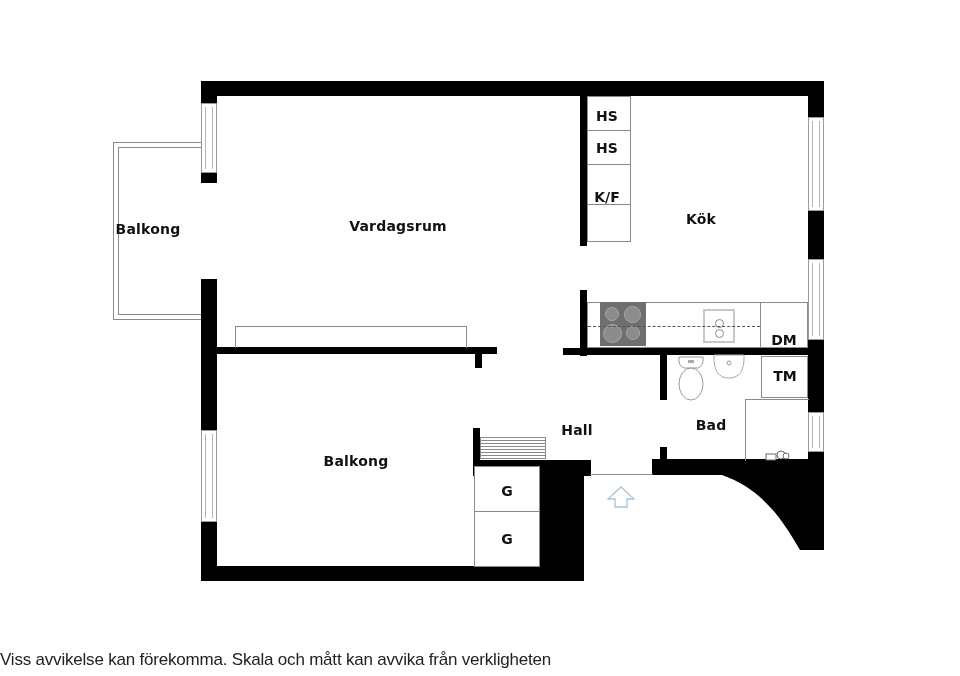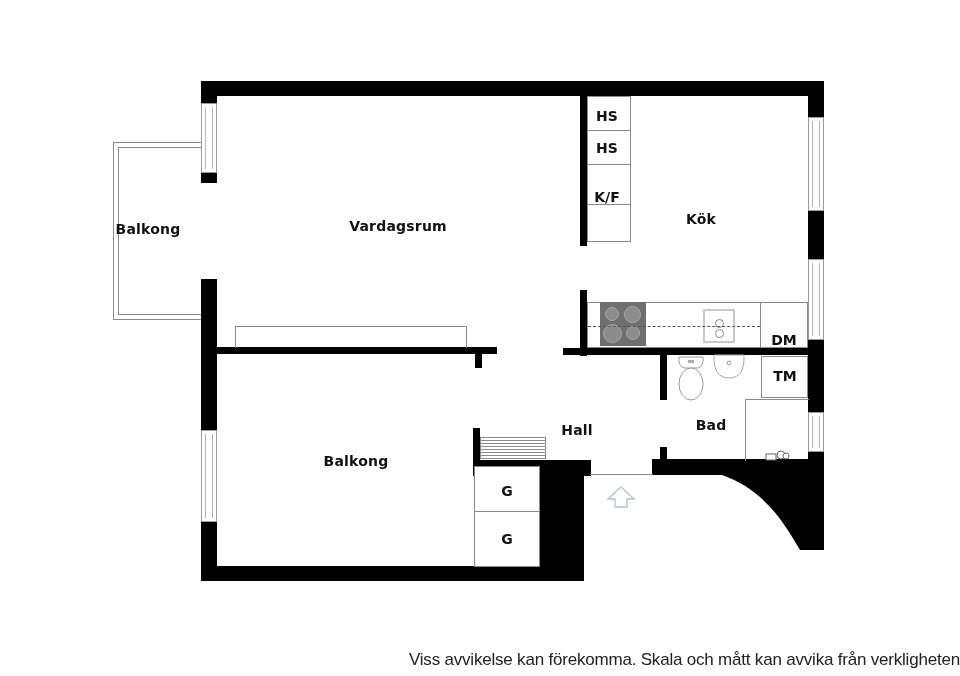--- a/index.html
+++ b/index.html
@@ -10,21 +10,21 @@
   .win.v::before { content:""; position:absolute; left:3px; right:3px; top:3px; bottom:3px; border-left:1px solid #b5b5b5; border-right:1px solid #b5b5b5; }
   .thin { position:absolute; border:1px solid #8a8a8a; box-sizing:border-box; background:transparent; }
   .line { position:absolute; background:#8a8a8a; }
   .label { position:absolute; font-weight:bold; font-size:14px; color:#111; white-space:nowrap; transform:translate(-50%,-50%); letter-spacing:0.2px; }
   .cab-label { position:absolute; font-weight:bold; font-size:14px; color:#111; transform:translate(-50%,-50%); white-space:nowrap; }
   .cabinet { position:absolute; border:1px solid #8a8a8a; box-sizing:border-box; background:#fff; }
   .stove { position:absolute; background:#6f6f6f; }
   .burner { position:absolute; border-radius:50%; background:#8c8c8c; border:1px solid #a8a8a8; box-sizing:border-box; }
   .sink { position:absolute; border:2px solid #c8c8c8; box-sizing:border-box; background:#fff; }
   .dash { position:absolute; border-top:1.5px dashed #555; height:0; }
-  .footer { position:absolute; left:0; right:0; top:650px; text-align:right; font-size:17px; color:#222; font-family:"Liberation Sans", sans-serif; letter-spacing:-0.2px; }
+  .footer { position:absolute; left:0; right:0; top:650px; text-align:left; font-size:17px; color:#222; font-family:"Liberation Sans", sans-serif; letter-spacing:-0.2px; }
   .stairs { position:absolute; background:repeating-linear-gradient(to bottom, #fff 0px, #fff 2px, #8a8a8a 2px, #8a8a8a 3px); border:1px solid #8a8a8a; box-sizing:border-box; }
 </style>
 </head>
 <body>
 
 <div class="plan">
 
   <div class="thin" style="left:113px; top:142px; width:88px; height:178px; border-right:none;"></div>
   <div class="thin" style="left:118px; top:147px; width:83px; height:168px; border-right:none;"></div>
 

